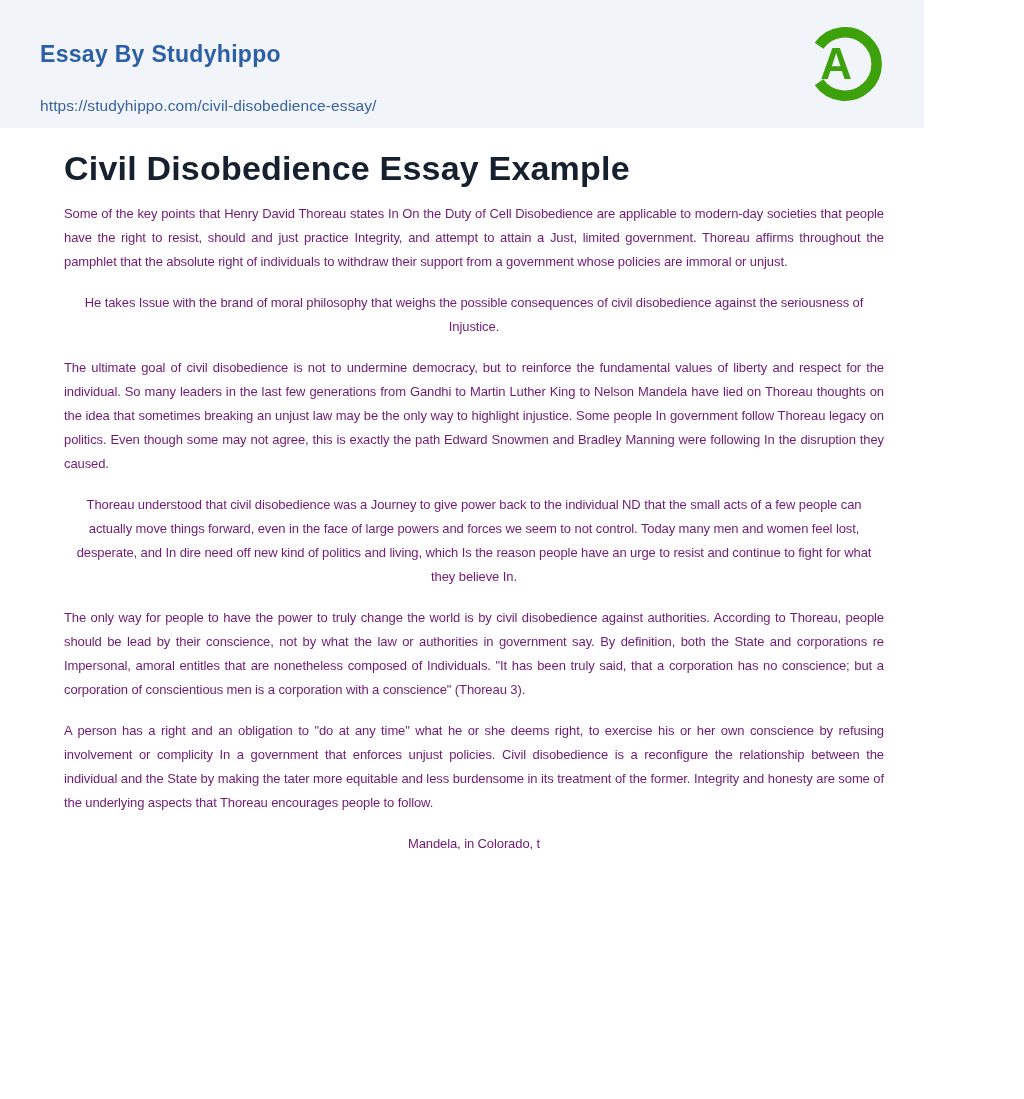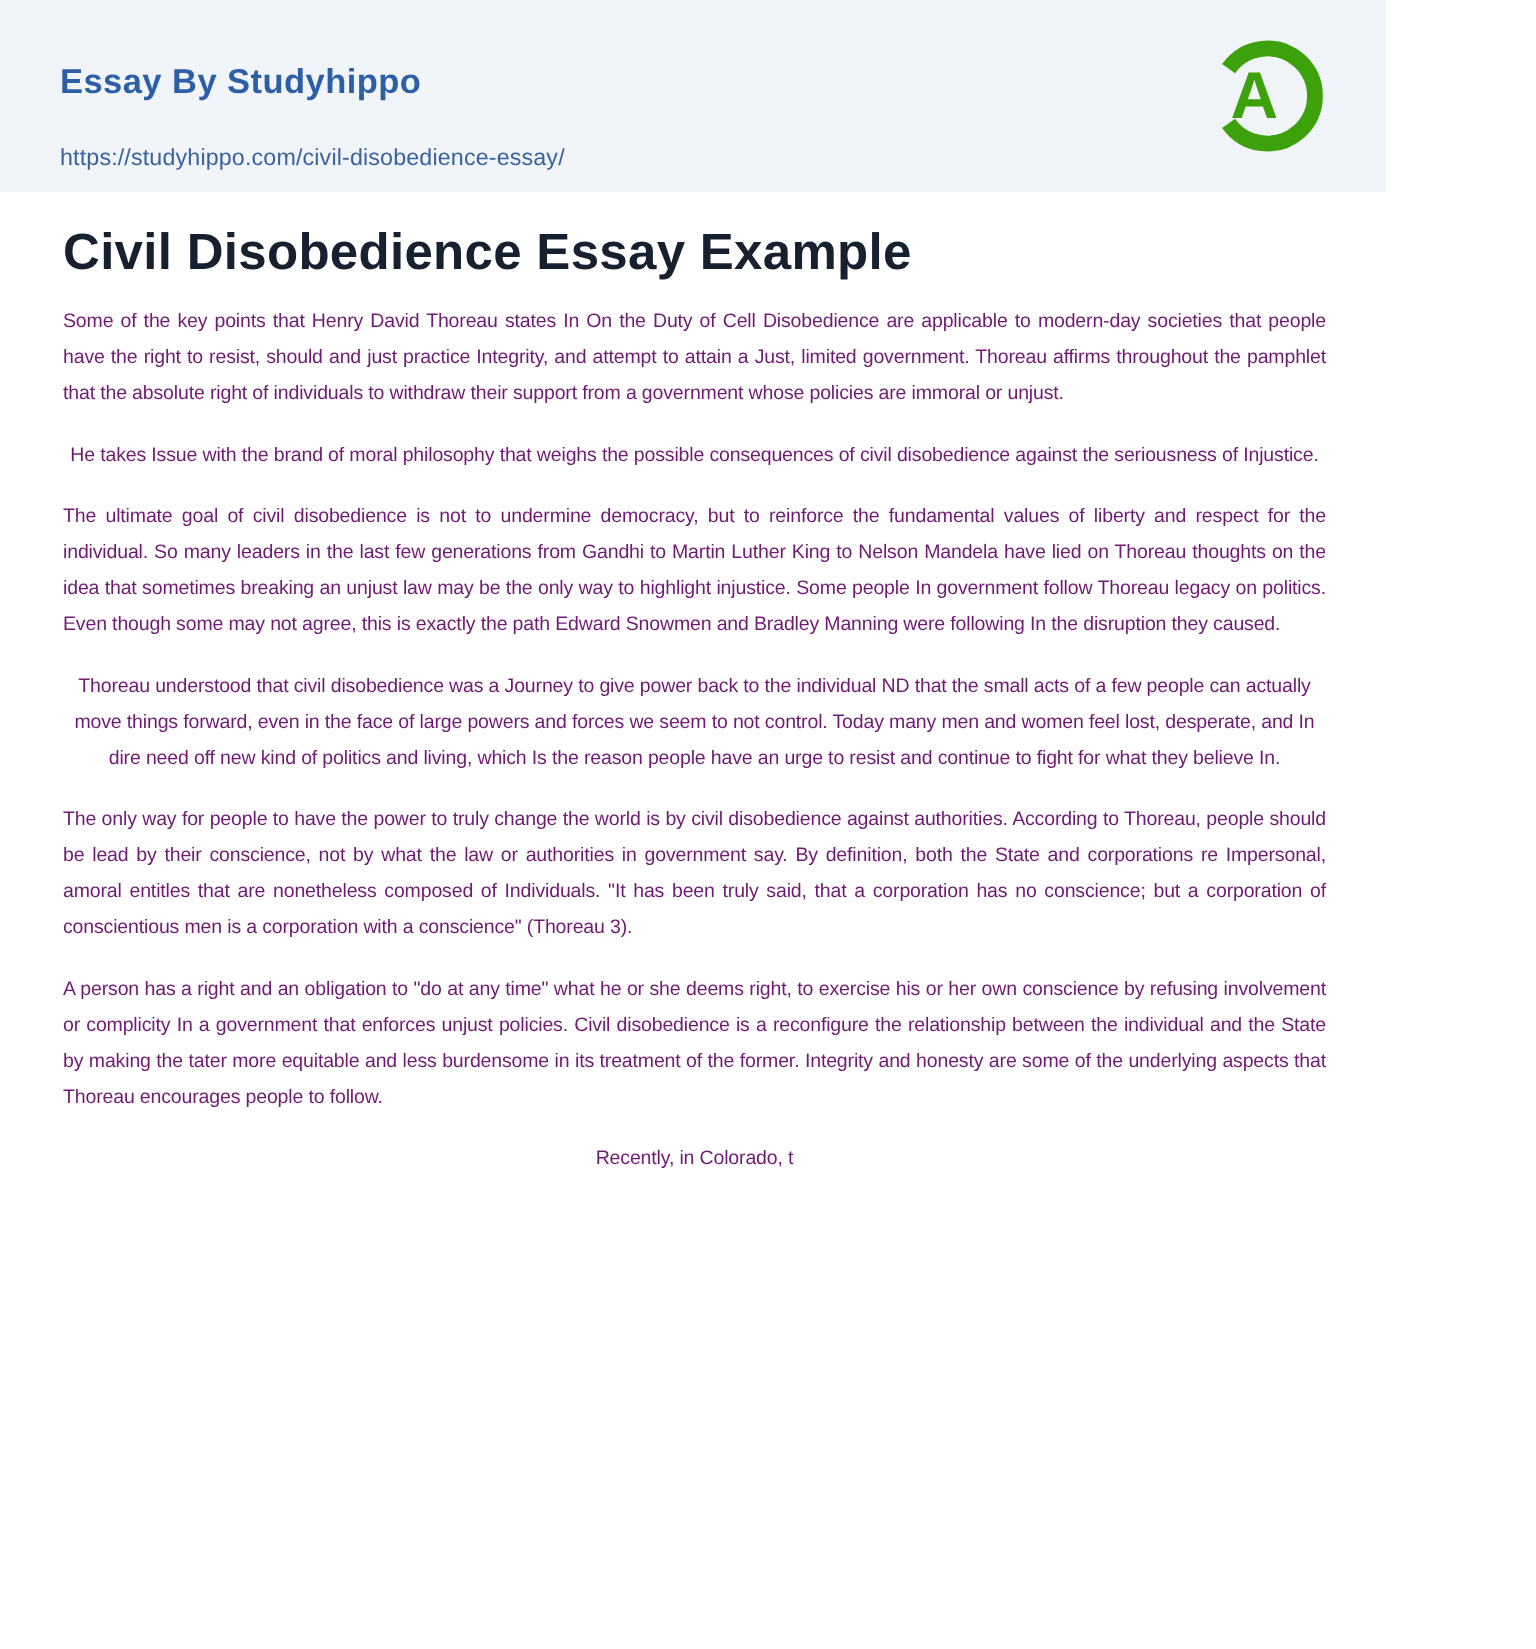--- a/index.html
+++ b/index.html
@@ -44,21 +44,21 @@
     top: 20px;
     right: 35px;
     width: 88px;
     height: 88px;
   }
   .logo svg { width: 100%; height: 100%; display: block; }
   
   .content {
     background: #ffffff;
     box-sizing: border-box;
-    padding: 21px 40px 0 42px;
+    padding: 21px 40px 0 64px;
   }
   .essay-title {
     margin: 0 0 14px 0;
     font-size: 34px;
     font-weight: 700;
     color: #16202f;
     letter-spacing: 0.2px;
     line-height: 1.15;
   }
   .content p {
@@ -92,16 +92,16 @@
 
   <main class="content">
     <h1 class="essay-title">Civil Disobedience Essay Example</h1>
 
     <p class="al-justify">Some of the key points that Henry David Thoreau states In On the Duty of Cell Disobedience are applicable to modern-day societies that people have the right to resist, should and just practice Integrity, and attempt to attain a Just, limited government. Thoreau affirms throughout the pamphlet that the absolute right of individuals to withdraw their support from a government whose policies are immoral or unjust.</p>
     <p class="al-left">He takes Issue with the brand of moral philosophy that weighs the possible consequences of civil disobedience against the seriousness of Injustice.</p>
     <p class="al-justify">The ultimate goal of civil disobedience is not to undermine democracy, but to reinforce the fundamental values of liberty and respect for the individual. So many leaders in the last few generations from Gandhi to Martin Luther King to Nelson Mandela have lied on Thoreau thoughts on the idea that sometimes breaking an unjust law may be the only way to highlight injustice. Some people In government follow Thoreau legacy on politics. Even though some may not agree, this is exactly the path Edward Snowmen and Bradley Manning were following In the disruption they caused.</p>
     <p class="al-left">Thoreau understood that civil disobedience was a Journey to give power back to the individual ND that the small acts of a few people can actually move things forward, even in the face of large powers and forces we seem to not control. Today many men and women feel lost, desperate, and In dire need off new kind of politics and living, which Is the reason people have an urge to resist and continue to fight for what they believe In.</p>
     <p class="al-justify">The only way for people to have the power to truly change the world is by civil disobedience against authorities. According to Thoreau, people should be lead by their conscience, not by what the law or authorities in government say. By definition, both the State and corporations re Impersonal, amoral entitles that are nonetheless composed of Individuals. "It has been truly said, that a corporation has no conscience; but a corporation of conscientious men is a corporation with a conscience" (Thoreau 3).</p>
     <p class="al-justify">A person has a right and an obligation to "do at any time" what he or she deems right, to exercise his or her own conscience by refusing involvement or complicity In a government that enforces unjust policies. Civil disobedience is a reconfigure the relationship between the individual and the State by making the tater more equitable and less burdensome in its treatment of the former. Integrity and honesty are some of the underlying aspects that Thoreau encourages people to follow.</p>
-    <p class="al-left">Recently, in Colorado, t</p>
+    <p class="al-left">Mandela, in Colorado, t</p>
   </main>
 
 </div>
 
 </body></html>

